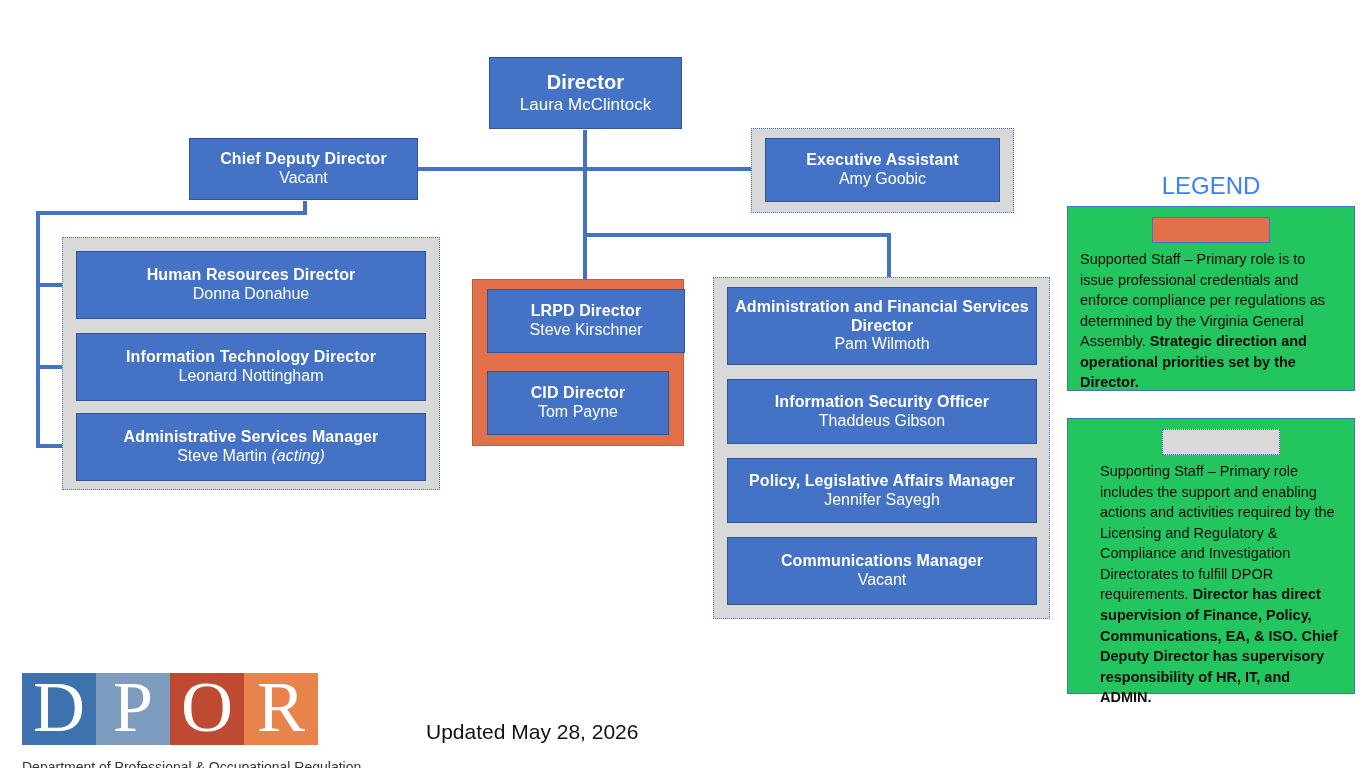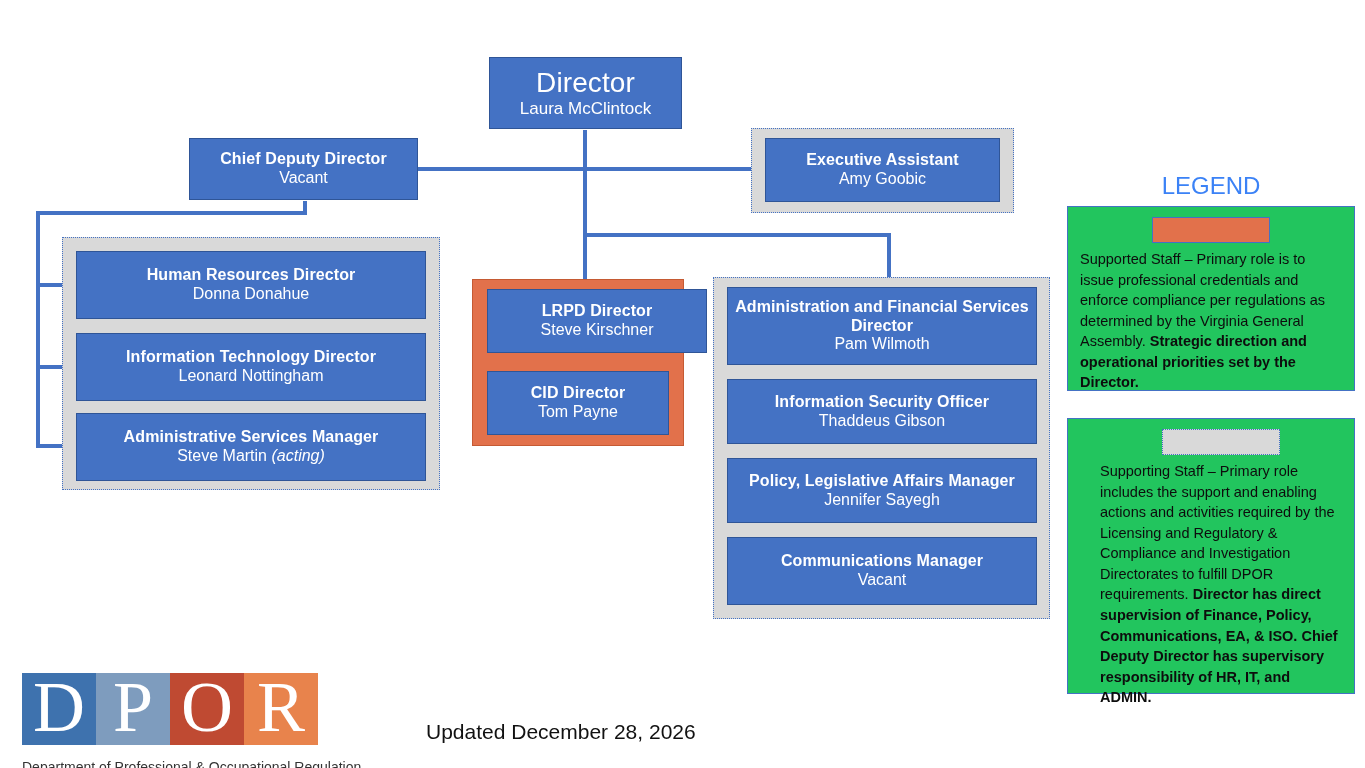--- a/index.html
+++ b/index.html
@@ -24,21 +24,21 @@
     color:#ffffff;
     display:flex;
     flex-direction:column;
     align-items:center;
     justify-content:center;
     text-align:center;
     box-sizing:border-box;
     line-height:1.18;
   }
   .node .title{font-weight:bold;font-size:16px;letter-spacing:.1px;}
-  .node .title.reg{font-weight:normal;font-size:28px;}
+  .node .title.reg{font-weight:bold;font-size:20px;}
   .node .name{font-weight:normal;font-size:16px;}
   .node .name.big{font-size:17px;}
   .node .name i{font-style:italic;font-weight:normal;}
 
   
   .grp{
     position:absolute;
     background:#D9D9D9;
     box-sizing:border-box;
   }
@@ -150,21 +150,21 @@
   <div class="node" style="left:76px;top:333px;width:350px;height:68px;">
     <div class="title">Information Technology Director</div>
     <div class="name">Leonard Nottingham</div>
   </div>
 
   <div class="node" style="left:76px;top:413px;width:350px;height:68px;">
     <div class="title">Administrative Services Manager</div>
     <div class="name"><span>Steve Martin </span><i>(acting)</i></div>
   </div>
 
-  <div class="node" style="left:487px;top:289px;width:220px;height:64px;">
+  <div class="node" style="left:487px;top:289px;width:198px;height:64px;">
     <div class="title">LRPD Director</div>
     <div class="name">Steve Kirschner</div>
   </div>
 
   <div class="node" style="left:727px;top:287px;width:310px;height:78px;">
     <div class="title">Administration and Financial Services Director</div>
     <div class="name">Pam Wilmoth</div>
   </div>
 
   <div class="node" style="left:487px;top:371px;width:182px;height:64px;">
@@ -192,21 +192,21 @@
   <div class="legend-box" style="left:1067px;top:206px;width:288px;height:185px;">
     <div class="swatch orange"></div>
     <div class="legend-text"><span>Supported Staff – Primary role is to issue professional credentials and enforce compliance per regulations as determined by the Virginia General Assembly.  </span><b>Strategic direction and operational priorities set by the Director.</b></div>
   </div>
 
   <div class="legend-box" style="left:1067px;top:418px;width:288px;height:276px;padding-left:32px;">
     <div class="swatch gray"></div>
     <div class="legend-text"><span>Supporting Staff – Primary role includes the support and enabling actions and activities required by the Licensing and Regulatory &amp; Compliance and Investigation Directorates to fulfill DPOR requirements. </span><b>Director has direct supervision of Finance, Policy, Communications, EA, &amp; ISO. Chief Deputy Director has supervisory responsibility of HR, IT, and ADMIN.</b></div>
   </div>
 
-  <div class="footer-date" style="left:426px;top:720px;">Updated December 28, 2026</div>
+  <div class="footer-date" style="left:426px;top:720px;">Updated May 28, 2026</div>
 
   <div class="logo" style="left:22px;top:673px;">
     <div class="logo-row">
       <div class="logo-sq" style="background:#3E72AE;">
         <div class="ltr">D</div>
       </div>
       <div class="logo-sq" style="background:#7E9CBE;">
         <div class="ltr">P</div>
       </div>
       <div class="logo-sq" style="background:#BF4A32;">

